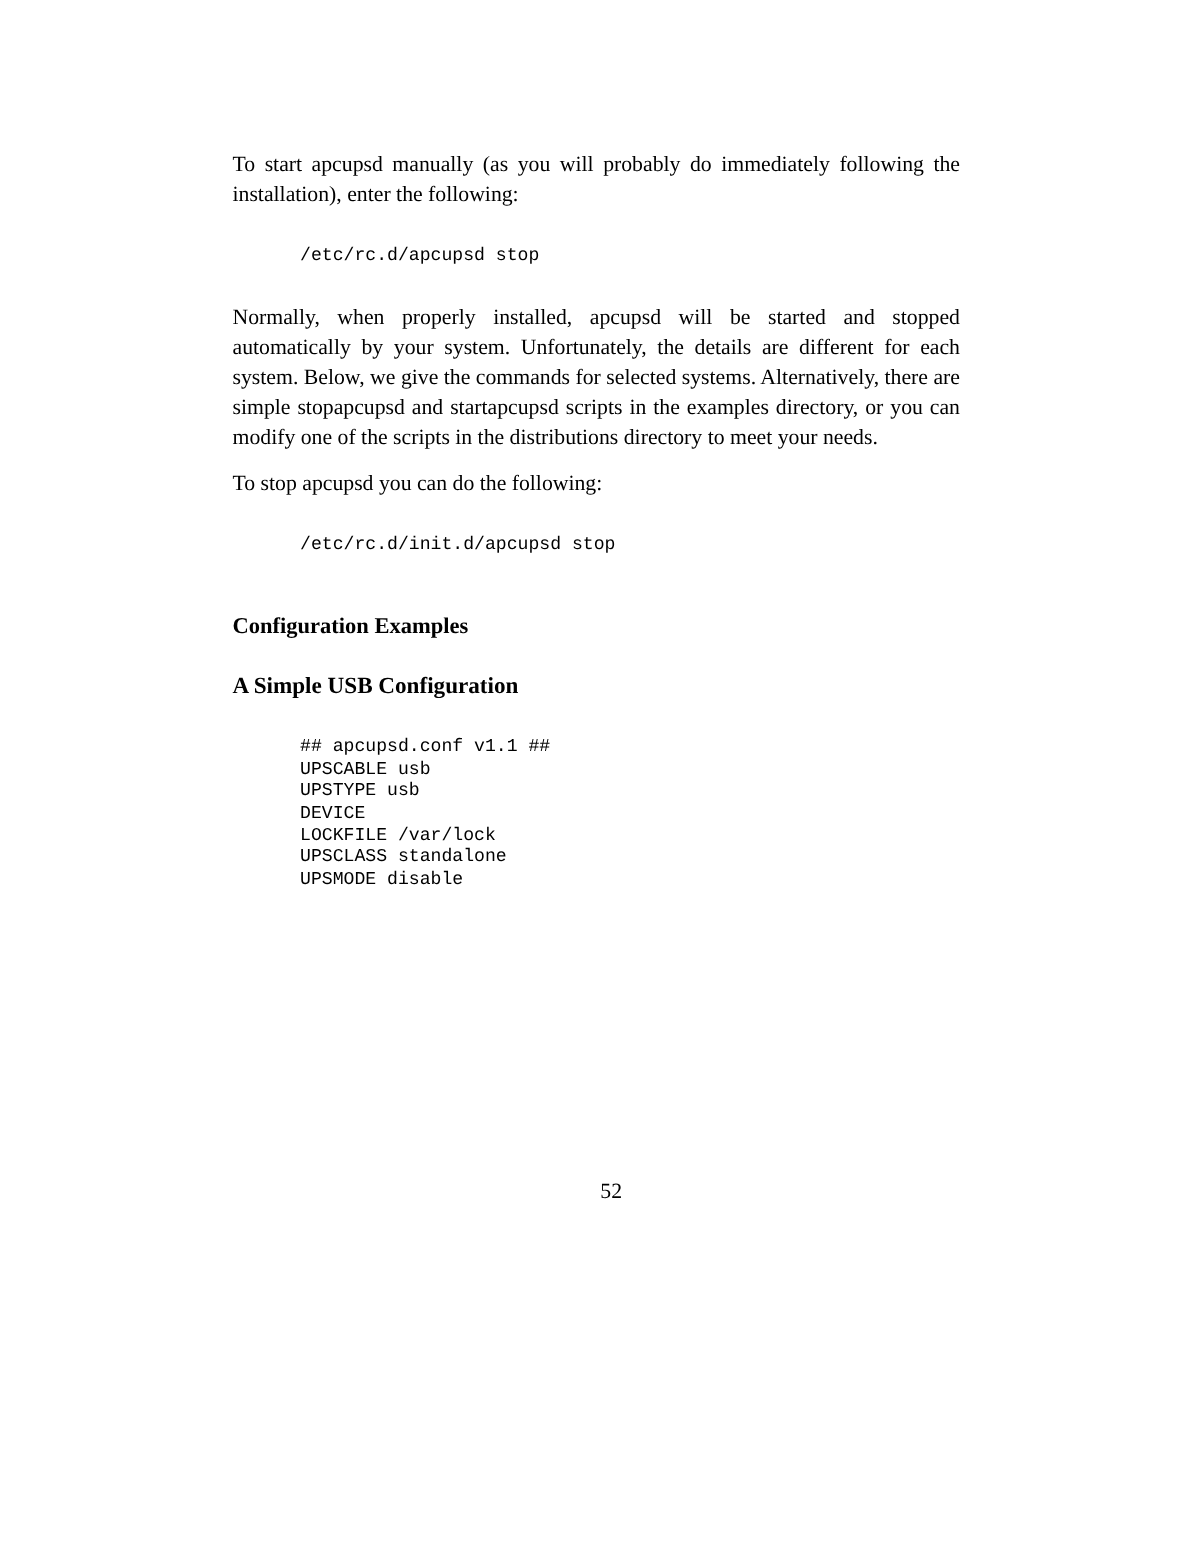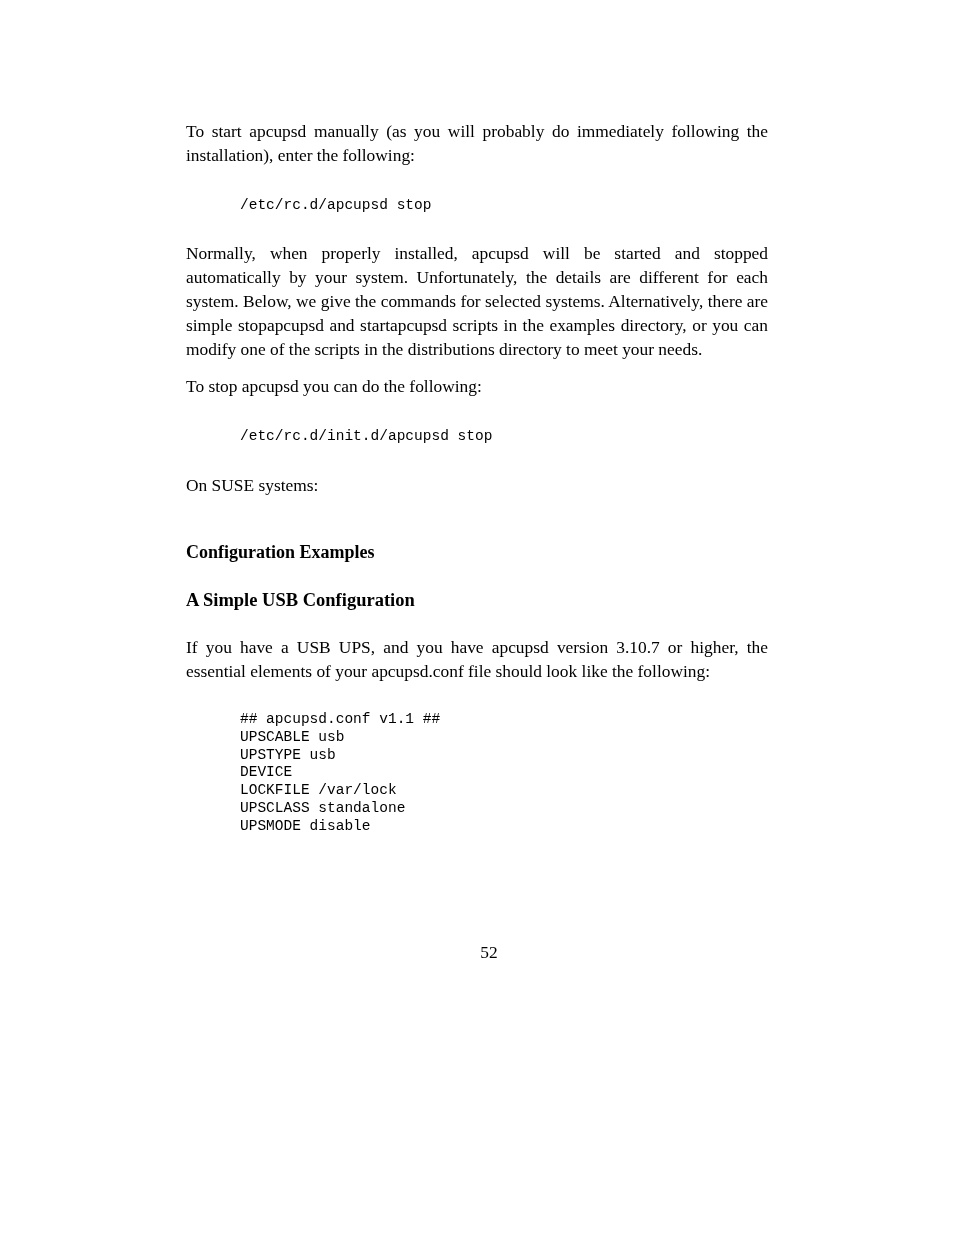--- a/index.html
+++ b/index.html
@@ -70,29 +70,27 @@
 
   <div class="codeblock">/etc/rc.d/apcupsd stop</div>
 
   <p class="para">Normally, when properly installed, apcupsd will be started and stopped automatically by your system. Unfortunately, the details are different for each system. Below, we give the commands for selected systems. Alternatively, there are simple stopapcupsd and startapcupsd scripts in the examples directory, or you can modify one of the scripts in the distributions directory to meet your needs.</p>
 
   <p class="para">To stop apcupsd you can do the following:</p>
 
 
   <div class="codeblock">/etc/rc.d/init.d/apcupsd stop</div>
 
-  <p class="para">On SUSE systems:</p>
 
 
 
   <h2 class="h-section">Configuration Examples</h2>
 
   <h3 class="h-subsection">A Simple USB Configuration</h3>
 
-  <p class="para">If you have a USB UPS, and you have apcupsd version 3.10.7 or higher, the essential elements of your apcupsd.conf file should look like the following:</p>
 
   <div class="codeblock-config">## apcupsd.conf v1.1 ##
 UPSCABLE usb
 UPSTYPE usb
 DEVICE
 LOCKFILE /var/lock
 UPSCLASS standalone
 UPSMODE disable</div>
 
   <div class="page-num">52</div>

